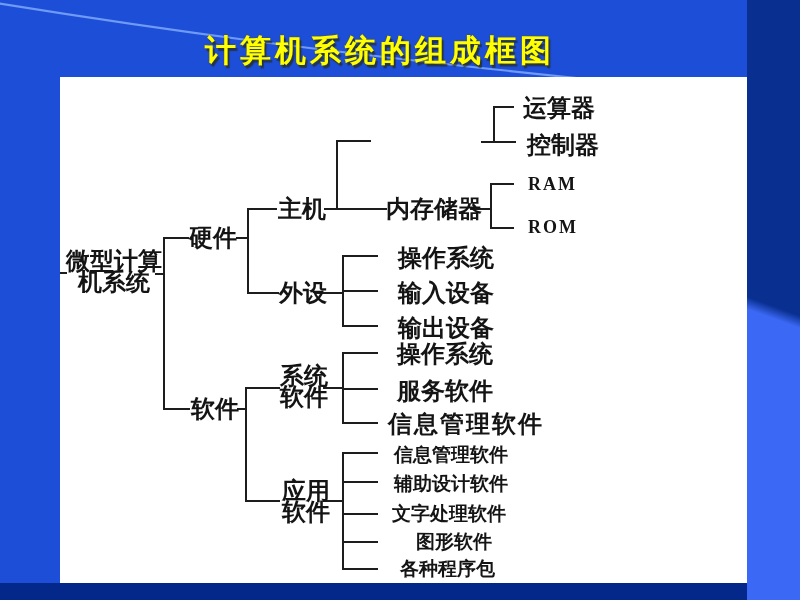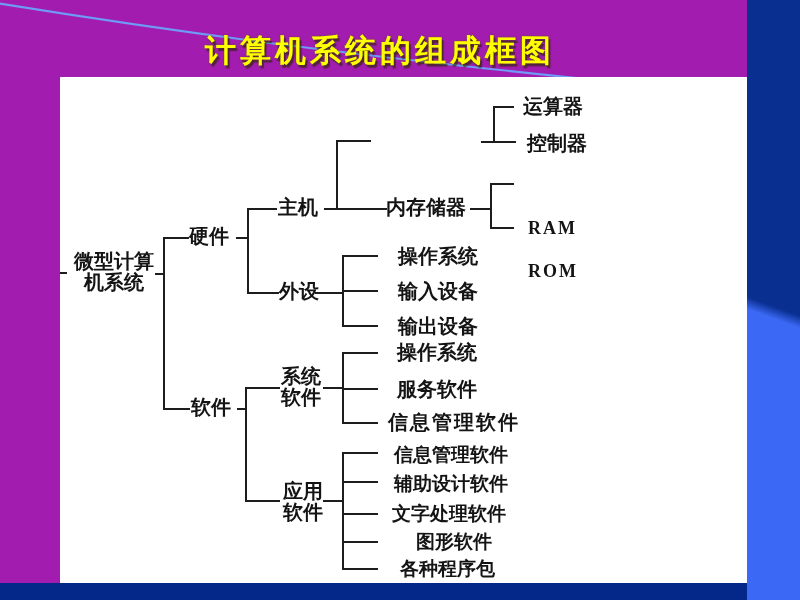--- a/index.html
+++ b/index.html
@@ -1,34 +1,34 @@
 <!DOCTYPE html>
 <html><head>
 <meta charset="utf-8">
 <style>
   html,body{margin:0;padding:0;}
   body{width:800px;height:600px;overflow:hidden;
        font-family:"Liberation Serif","DejaVu Serif",serif;}
-  .slide{position:relative;width:800px;height:600px;background:#a21caf;overflow:hidden;}
+  .slide{position:relative;width:800px;height:600px;background:#1d4ed8;overflow:hidden;}
   .bg-curve{position:absolute;left:0;top:0;z-index:1;}
   .accent-band{position:absolute;right:0;top:0;width:53px;height:600px;z-index:2;
        background:linear-gradient(200deg,#092f90 0%,#092f90 51%,#3b68f4 53%,#3b68f4 100%);}
   .bottom-bar{position:absolute;left:0;top:583px;width:747px;height:17px;background:#04288a;z-index:2;}
   .title-wrap{position:absolute;left:0;top:30px;width:760px;text-align:center;z-index:4;}
   .title{display:inline-block;color:#ffff00;font-size:31px;font-weight:900;letter-spacing:4px;
        text-shadow:2px 3px 1px rgba(40,40,0,0.65), 0 0 2px rgba(90,80,0,0.8);}
   .panel{position:absolute;left:60px;top:77px;width:687px;height:506px;background:#ffffff;z-index:3;}
   .h,.v{position:absolute;background:#1d1d1d;display:block;}
   .h{height:2px;}
   .v{width:2px;}
-  .lbl{position:absolute;color:#141414;font-size:20px;font-weight:bold;white-space:nowrap;line-height:1.05;}
+  .lbl{position:absolute;color:#141414;font-size:24px;font-weight:bold;white-space:nowrap;line-height:1.05;}
   .lbl.small{font-size:19px;}
   .lbl.wide{letter-spacing:2px;}
   .lbl.two{text-align:center;line-height:21px;}
-  .lbl.latin{font-size:18px;letter-spacing:2px;font-family:"Liberation Serif","DejaVu Serif",serif;margin-top:44px;}
+  .lbl.latin{font-size:18px;letter-spacing:2px;font-family:"Liberation Serif","DejaVu Serif",serif;}
 </style>
 </head>
 <body>
 
 <div class="slide">
 
   <svg class="bg-curve" width="800" height="600">
     <path d="M -10,2 C 150,28 350,58 780,98" stroke="#6f9af5" stroke-width="2" fill="none"></path>
   </svg>
 

